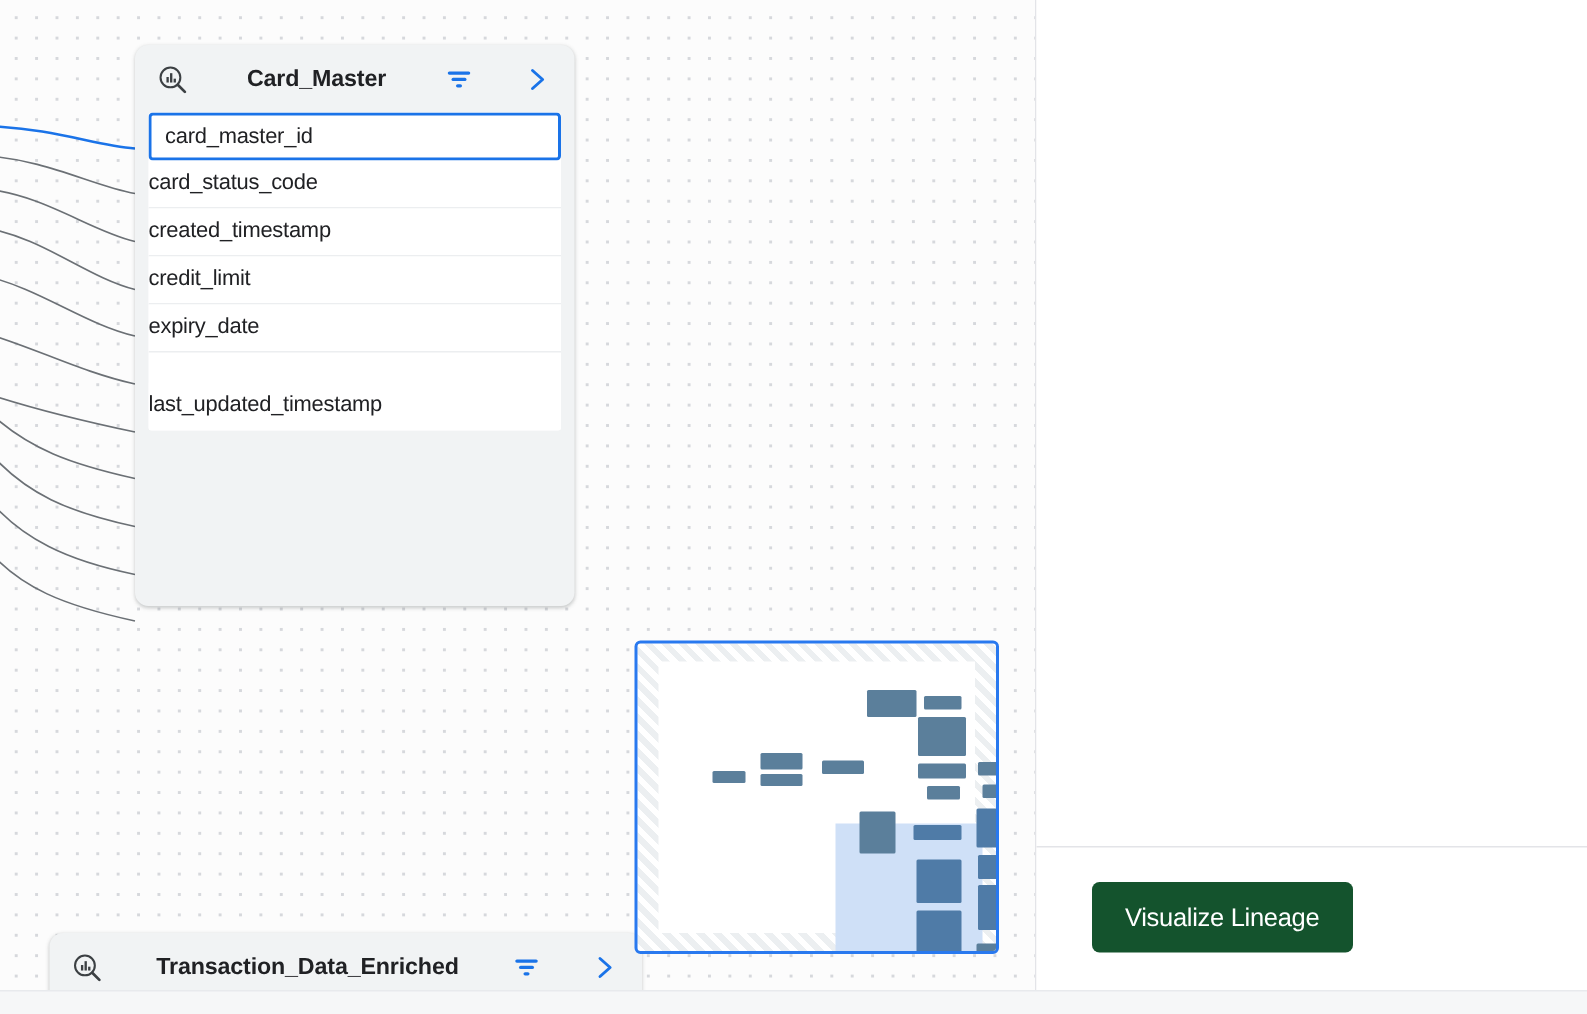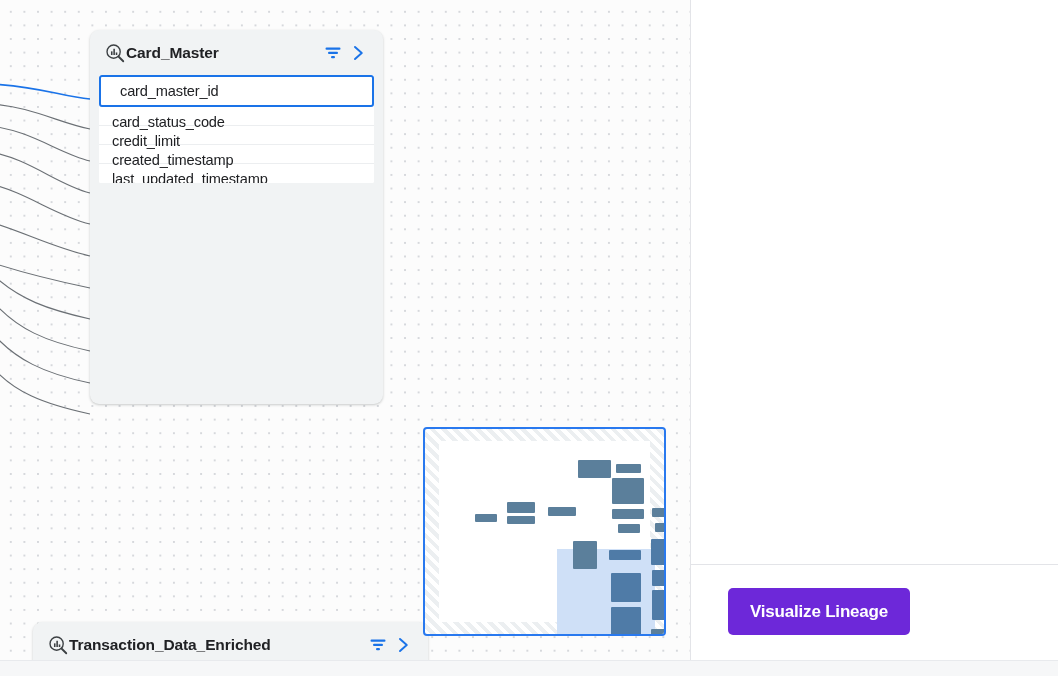--- a/index.html
+++ b/index.html
@@ -73,21 +73,22 @@
     top: 622px;
     width: 395px;
     height: 120px;
   }
 
   .node-header {
     display: flex;
     align-items: center;
     height: 45px;
     padding: 0 4px 0 5px;
-    gap: 0;
+    gap: 27px;
+    text-align: center;
   }
 
   .node-title {
     flex: 1;
     font-size: 15.5px;
     font-weight: bold;
     color: #202124;
     letter-spacing: -0.1px;
     white-space: nowrap;
   }
@@ -104,36 +105,35 @@
   .chev-icon    { width: 18px; height: 18px; margin-right: 3px; }
 
   
   .field-list {
     background: #ffffff;
     border-radius: 2px;
     overflow: hidden;
   }
 
   .field-row {
-    height: 19px;
+    height: 32px;
     line-height: 31.4px;
-    padding-left: 13px;
     font-size: 14.6px;
     color: #202124;
     background: #ffffff;
     border-bottom: 1px solid #eceef0;
     white-space: nowrap;
     letter-spacing: -0.15px;
   }
-  .field-row:last-child { border-bottom: none; }
+  .field-row:last-child { border-bottom: none; margin-top: 20px; }
 
   .field-row.selected {
     border: 2px solid #1a73e8;
     border-radius: 3px;
-    padding-left: 19px;
+    padding-left: 9px;
     height: 32px;
     line-height: 28px;
   }
 
   
   .minimap {
     position: absolute;
     left: 423px;
     top: 427px;
     width: 243px;
@@ -191,24 +191,24 @@
 
   .lineage-btn {
     position: absolute;
     left: 37px;
     top: 588px;
     height: 47px;
     padding: 0 22px;
     display: flex;
     align-items: center;
     justify-content: center;
-    background: #6d28d9;
+    background: #14532d;
     color: #ffffff;
     font-size: 17px;
-    font-weight: bold;
+    font-weight: normal;
     border: none;
     border-radius: 5px;
     letter-spacing: -0.2px;
     cursor: pointer;
     font-family: "Liberation Sans", sans-serif;
   }
 
   
   .bottom-strip {
     position: absolute;
@@ -265,22 +265,23 @@
         <span class="icon-btn">
           <svg class="chev-icon" viewBox="0 0 24 24" xmlns="http://www.w3.org/2000/svg">
             <polyline points="8,4 17,12 8,20" fill="none" stroke="#1a73e8" stroke-width="2.6" stroke-linecap="round" stroke-linejoin="round"></polyline>
           </svg>
         </span>
       </div>
 
       <div class="field-list">
         <div class="field-row selected">card_master_id</div>
         <div class="field-row">card_status_code</div>
+        <div class="field-row">created_timestamp</div>
         <div class="field-row">credit_limit</div>
-        <div class="field-row">created_timestamp</div>
+        <div class="field-row">expiry_date</div>
         <div class="field-row">last_updated_timestamp</div>
       </div>
     </div>
 
     <div class="node-card secondary">
       <div class="node-header">
         <span class="icon-btn">
           <svg class="explore-icon" viewBox="0 0 24 24" xmlns="http://www.w3.org/2000/svg">
             <circle cx="10.5" cy="10.5" r="7.2" fill="none" stroke="#3c4043" stroke-width="1.5"></circle>
             <line x1="15.8" y1="15.8" x2="21" y2="21" stroke="#3c4043" stroke-width="2" stroke-linecap="round"></line>

